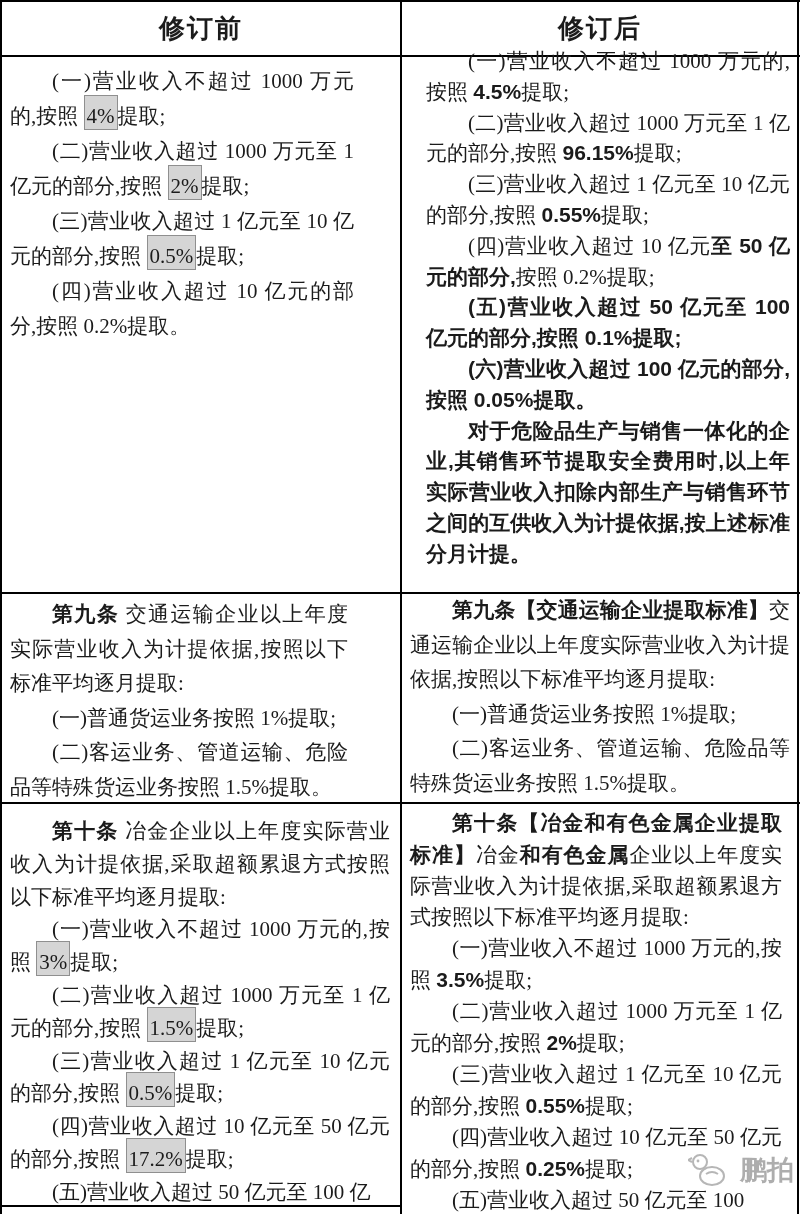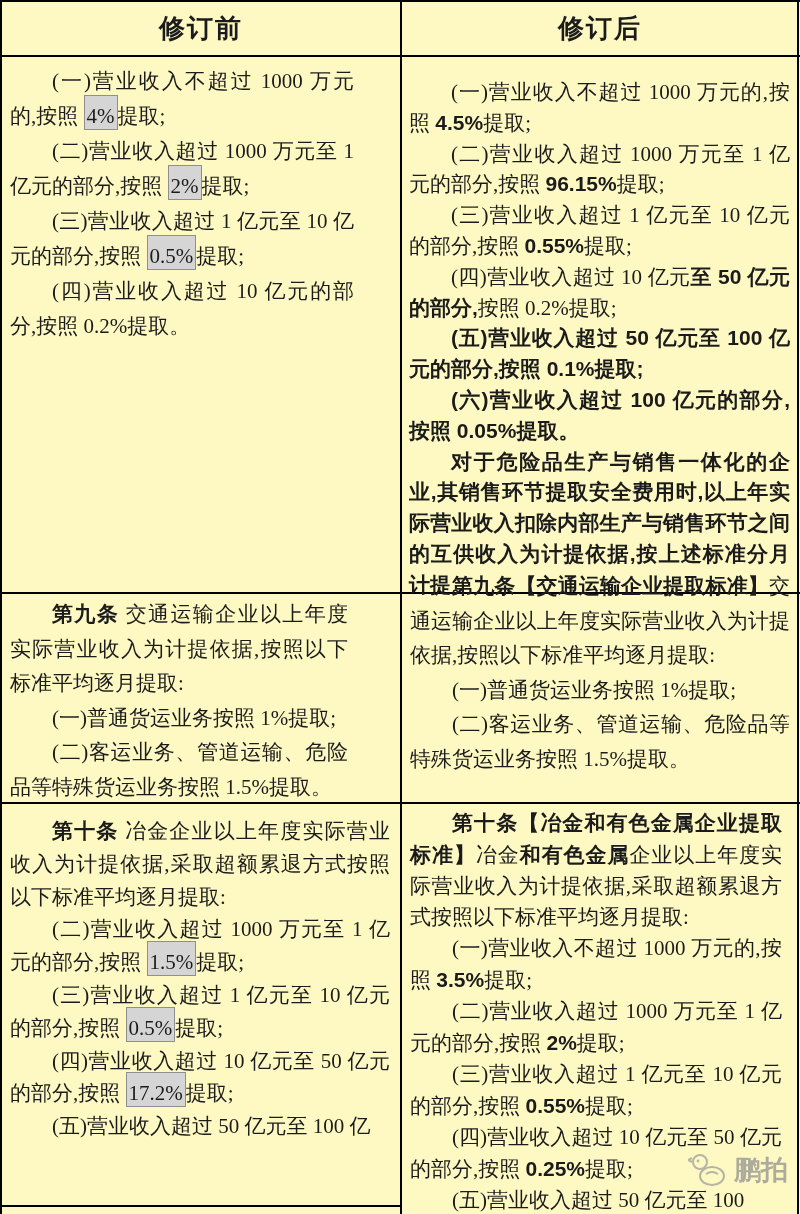--- a/index.html
+++ b/index.html
@@ -1,43 +1,43 @@
 <!DOCTYPE html>
 <html><head>
 <meta charset="utf-8">
 <style>
   html,body{margin:0;padding:0;background:#e9e9e9;}
   #page{
-    position:relative;width:800px;height:1214px;margin:0 auto;background:#fef9c3;
+    position:relative;width:800px;height:1214px;margin:0 auto;background:#ffffff;
     font-family:"Liberation Serif","DejaVu Serif",serif;
     color:#1b1b1b;overflow:hidden;
     --border:#000;--hl-bg:#d5d5d5;--hl-border:#8f8f8f;--wm:#8e8e8e;
   }
   .line{position:absolute;background:var(--border);}
   .cell{position:absolute;box-sizing:border-box;font-size:21px;overflow:hidden;}
   .cell p{margin:0;text-indent:2em;text-align:justify;}
   .hdr{
     display:flex;align-items:center;justify-content:center;
     font-family:"Liberation Sans","DejaVu Sans",sans-serif;
     font-weight:700;font-size:26px;letter-spacing:2px;
   }
   .b{font-weight:700;font-family:"Liberation Sans","DejaVu Sans",sans-serif;}
   .hl{background:var(--hl-bg);border:1px solid var(--hl-border);padding:8px 2px 1px 2px;}
   
   #cell-hdr-before{left:2px;top:2px;width:398px;height:53px;}
   #cell-hdr-after{left:402px;top:2px;width:396px;height:53px;}
   #cell-before-row1{left:2px;top:57px;width:362px;height:535px;padding:7px 10px 0 8px;line-height:35px;}
-  #cell-after-row1{left:402px;top:71px;width:396px;height:535px;padding:6px 8px 0 7px;line-height:30.8px;}
+  #cell-after-row1{left:402px;top:40px;width:396px;height:535px;padding:6px 8px 0 24px;line-height:30.8px;}
   #cell-before-row2{left:2px;top:594px;width:356px;height:208px;padding:3px 10px 0 8px;line-height:34.6px;}
-  #cell-after-row2{left:402px;top:566px;width:396px;height:208px;padding:3px 8px 0 8px;line-height:34.6px;}
+  #cell-after-row2{left:402px;top:590px;width:396px;height:208px;padding:3px 8px 0 8px;line-height:34.6px;}
   #cell-before-row3{left:2px;top:804px;width:398px;height:441px;padding:11px 10px 0 8px;line-height:32.8px;}
   #cell-after-row3{left:402px;top:804px;width:396px;height:410px;padding:3px 16px 0 8px;line-height:31px;}
   
   .watermark{
-    position:absolute;left:688px;top:1152px;display:flex;align-items:center;gap:2px;
+    position:absolute;left:688px;top:1152px;display:flex;align-items:center;gap:8px;
     color:var(--wm);opacity:.72;
     font-family:"Liberation Sans","DejaVu Sans",sans-serif;font-weight:700;font-size:27px;
     pointer-events:none;
   }
   .watermark svg{display:block;}
 </style>
 </head>
 <body>
 
 <div id="page" style="--border: #000000; --hl-bg: #d5d5d5; --hl-border: #8f8f8f; --wm: #8e8e8e;">
@@ -78,20 +78,21 @@
       <p><span>(一)普通货运业务按照 1%提取;</span></p>
       <p><span>(二)客运业务、管道运输、危险品等特殊货运业务按照 1.5%提取。</span></p>
     </div>
   <div id="cell-after-row2" class="cell">
       <p><span class="b">第九条【交通运输企业提取标准】</span><span>交通运输企业以上年度实际营业收入为计提依据,按照以下标准平均逐月提取:</span></p>
       <p><span>(一)普通货运业务按照 1%提取;</span></p>
       <p><span>(二)客运业务、管道运输、危险品等特殊货运业务按照 1.5%提取。</span></p>
     </div>
   <div id="cell-before-row3" class="cell">
       <p><span class="b">第十条</span><span> 冶金企业以上年度实际营业收入为计提依据,采取超额累退方式按照以下标准平均逐月提取:</span></p>
+      <p><span>(一)营业收入不超过 1000 万元的,按照 </span><span class="hl">3%</span><span>提取;</span></p>
       <p><span>(二)营业收入超过 1000 万元至 1 亿元的部分,按照 </span><span class="hl">1.5%</span><span>提取;</span></p>
       <p><span>(三)营业收入超过 1 亿元至 10 亿元的部分,按照 </span><span class="hl">0.5%</span><span>提取;</span></p>
       <p><span>(四)营业收入超过 10 亿元至 50 亿元的部分,按照 </span><span class="hl">17.2%</span><span>提取;</span></p>
       <p><span>(五)营业收入超过 50 亿元至 100 亿</span></p>
     </div>
   <div id="cell-after-row3" class="cell">
       <p><span class="b">第十条【冶金和有色金属企业提取标准】</span><span>冶金</span><span class="b">和有色金属</span><span>企业以上年度实际营业收入为计提依据,采取超额累退方式按照以下标准平均逐月提取:</span></p>
       <p><span>(一)营业收入不超过 1000 万元的,按照 </span><span class="b">3.5%</span><span>提取;</span></p>
       <p><span>(二)营业收入超过 1000 万元至 1 亿元的部分,按照 </span><span class="b">2%</span><span>提取;</span></p>
       <p><span>(三)营业收入超过 1 亿元至 10 亿元的部分,按照 </span><span class="b">0.55%</span><span>提取;</span></p>

